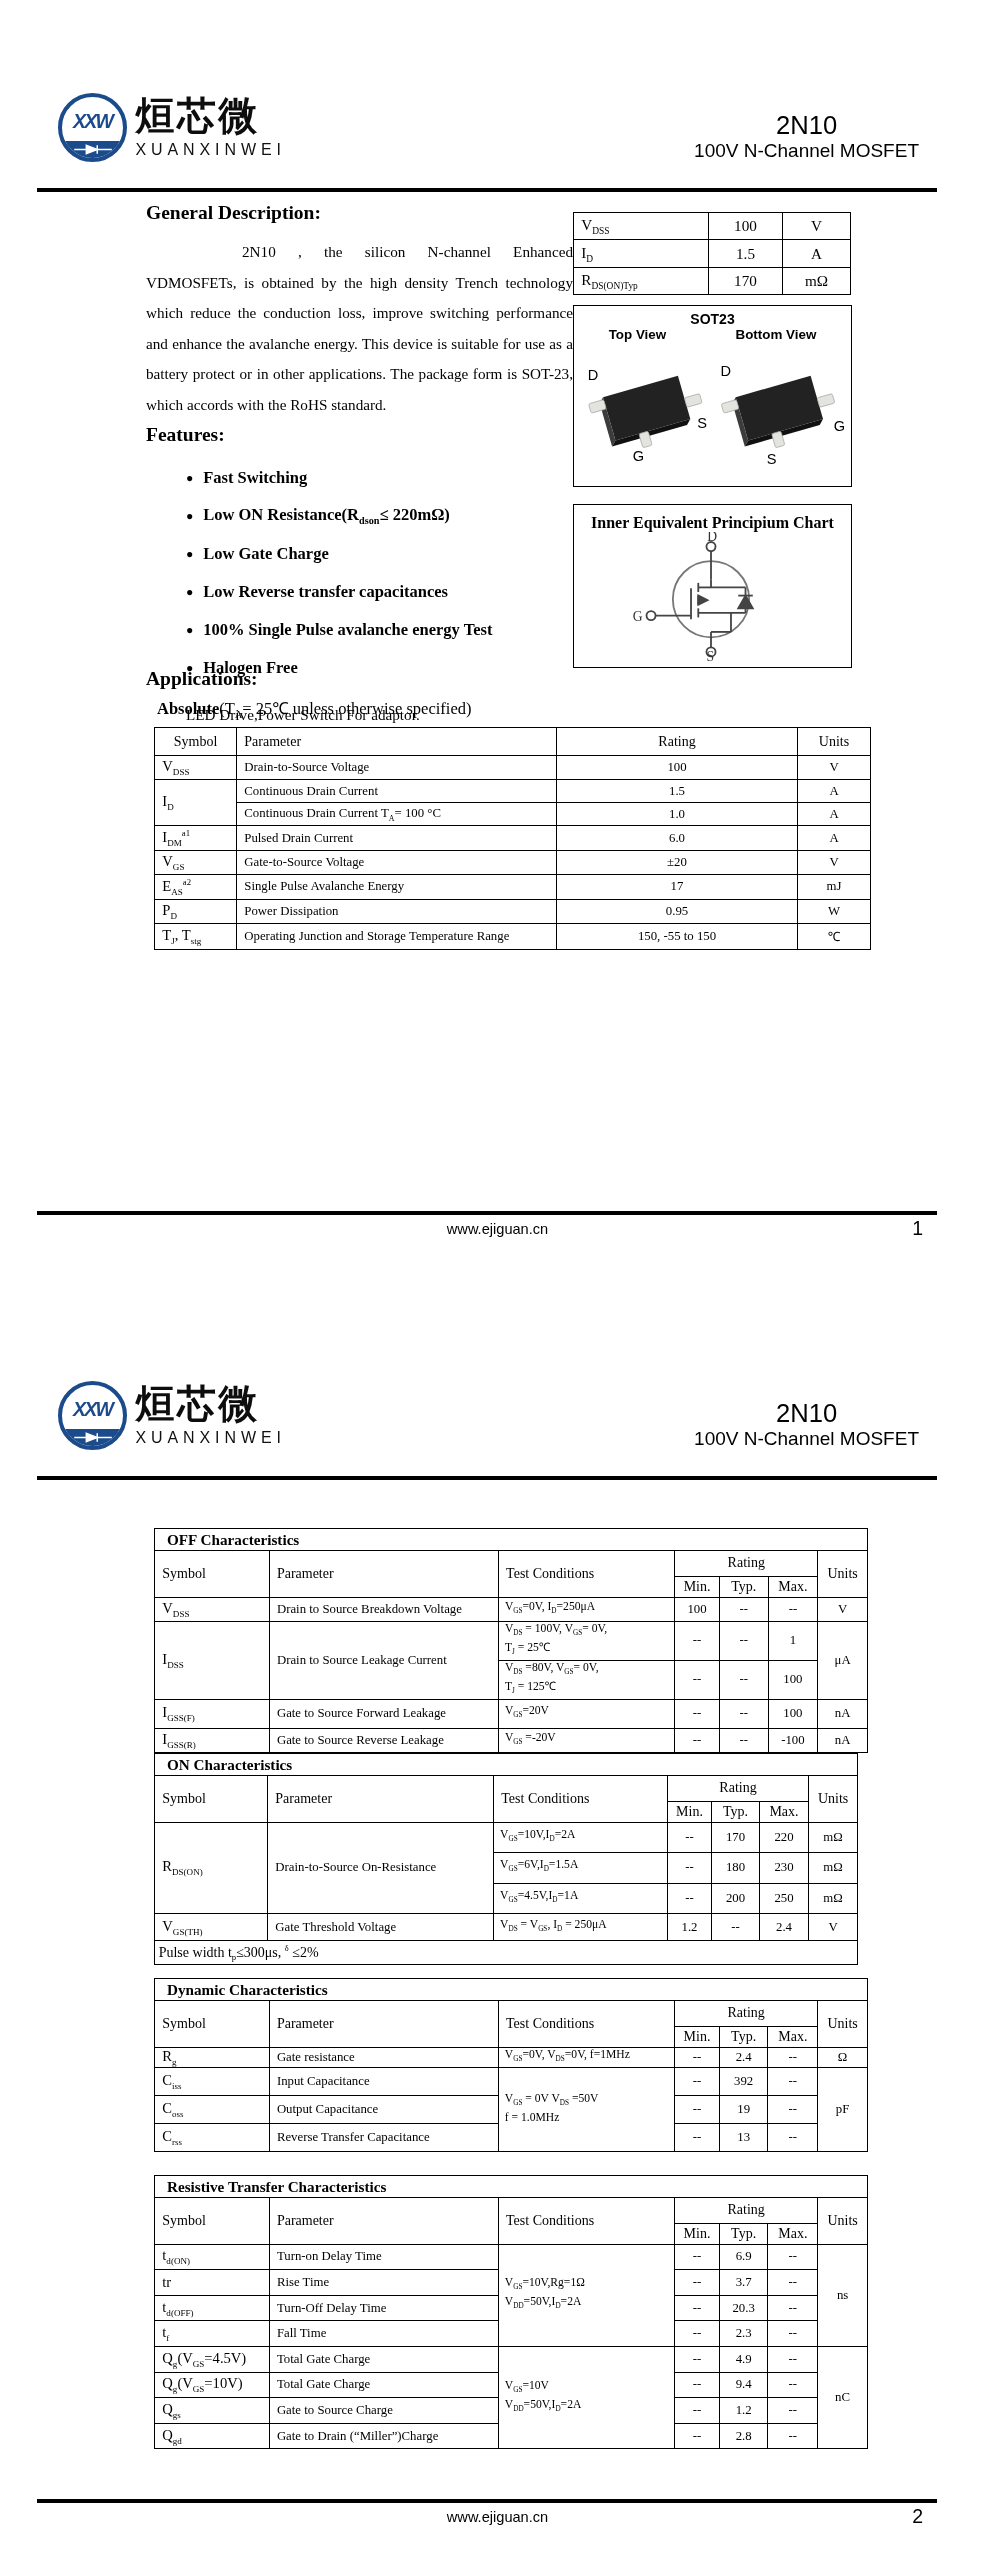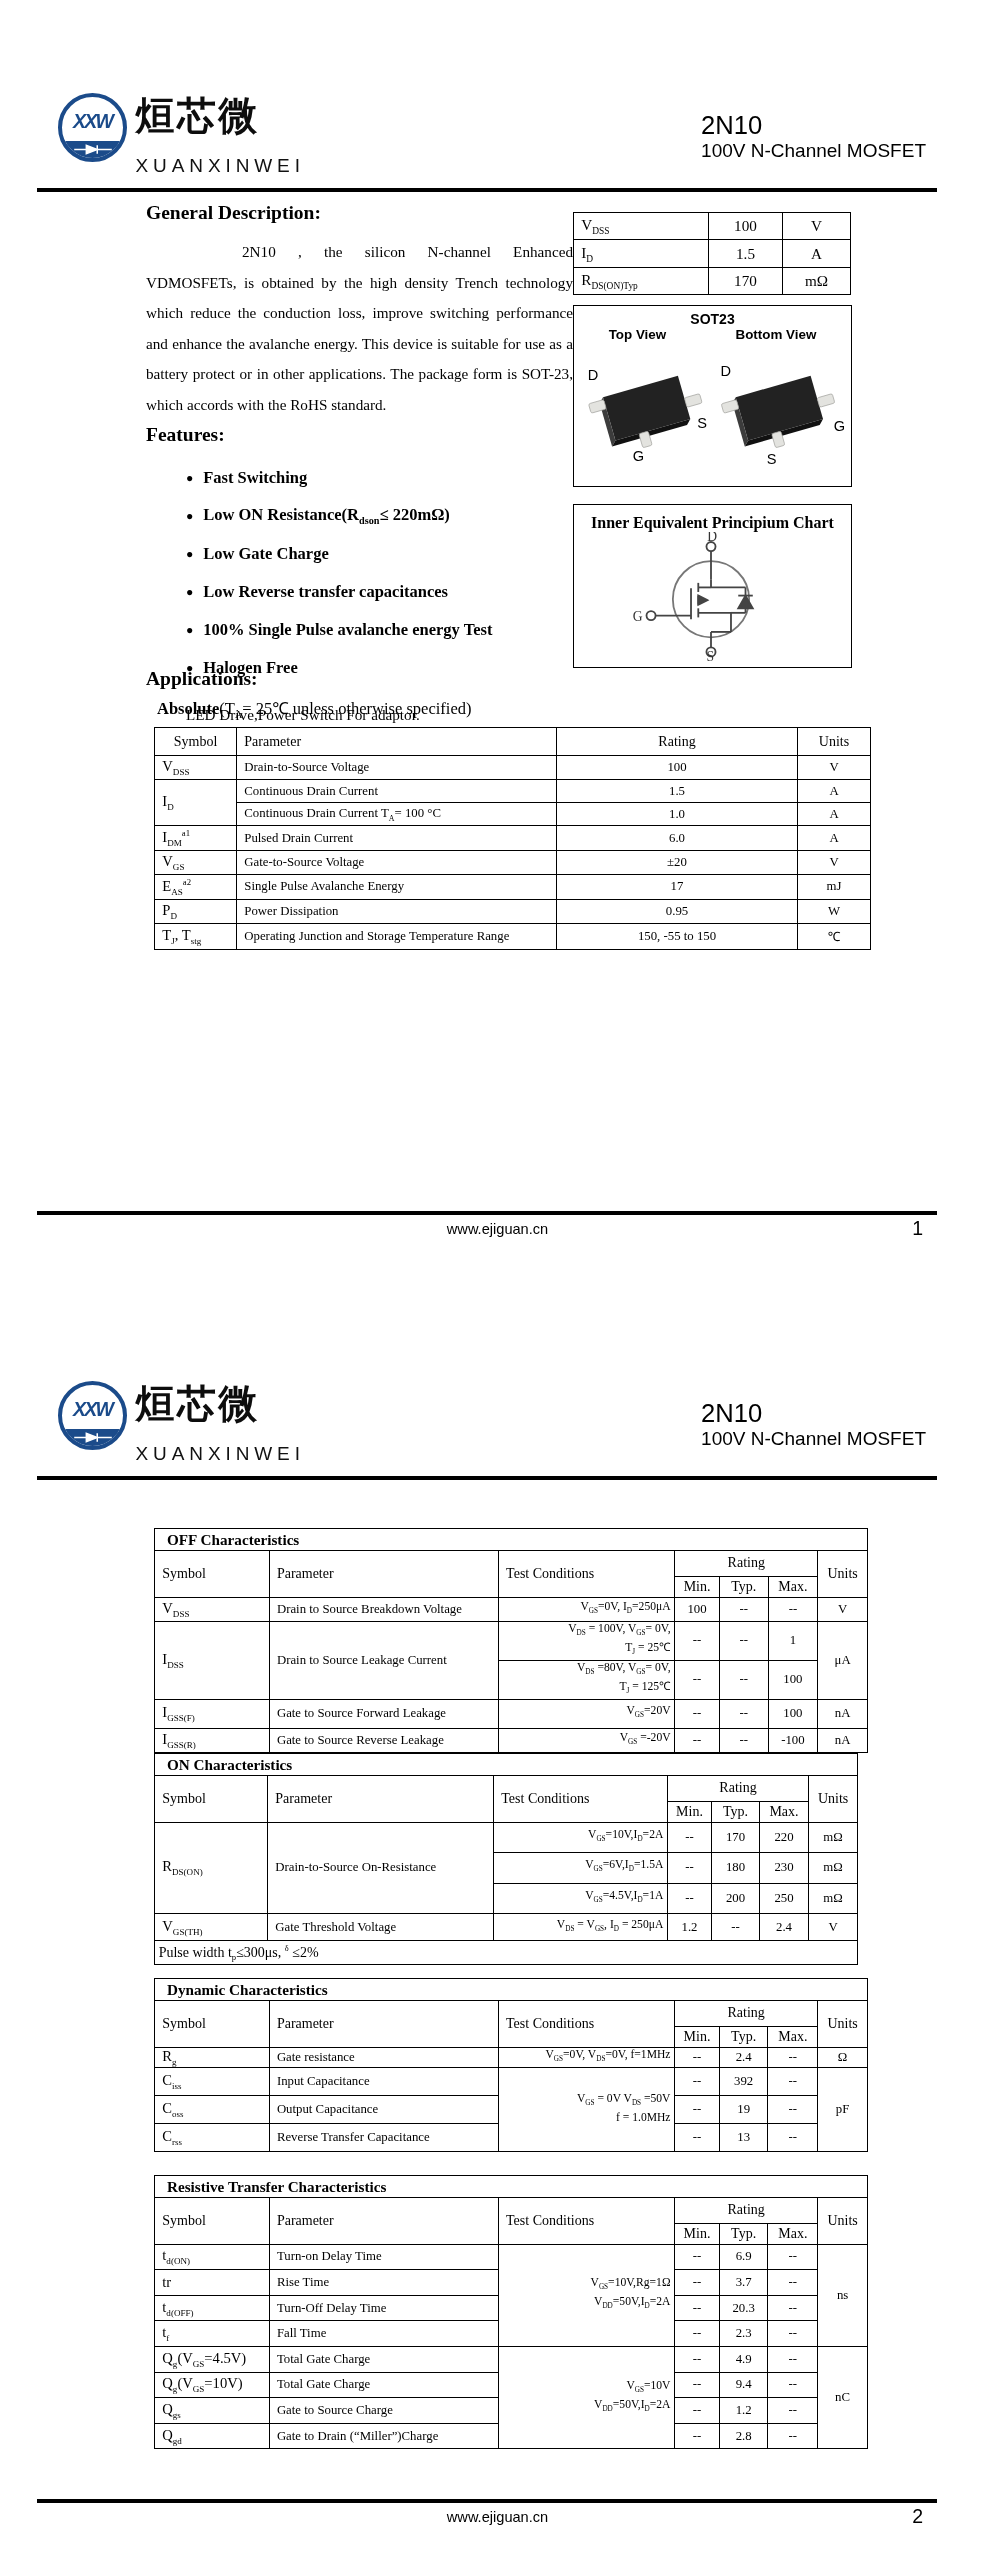--- a/index.html
+++ b/index.html
@@ -8,22 +8,22 @@
   sub{font-size:0.62em;}
   sup{font-size:0.6em;}
 
   
   .logo{position:absolute;left:58px;top:93px;display:flex;align-items:flex-start;}
   .logo-circle{position:relative;width:61px;height:61px;border-radius:50%;border:4.3px solid #1b4b8a;overflow:hidden;background:#fff;flex:0 0 auto;}
   .logo-xxw{position:absolute;left:0;right:0;top:13.4px;text-align:center;font-family:"Liberation Sans",sans-serif;font-style:italic;font-weight:bold;font-size:19.5px;color:#1b4b8a;letter-spacing:-1.8px;}
   .logo-band{position:absolute;left:0;right:0;bottom:0;height:17px;background:#1b4b8a;display:flex;align-items:center;justify-content:center;}
   .logo-text{margin-left:8.5px;}
   .logo-cn{font-family:"Liberation Sans",sans-serif;font-weight:bold;font-size:39px;line-height:45px;color:#0d0d0d;letter-spacing:2.4px;}
-  .logo-en{font-family:"Liberation Sans",sans-serif;font-size:19px;letter-spacing:4.9px;color:#111;margin-top:17px;}
-  .title-block{position:absolute;right:69px;top:111px;text-align:left;font-family:"Liberation Sans",sans-serif;}
+  .logo-en{font-family:"Liberation Sans",sans-serif;font-size:16px;letter-spacing:4.9px;color:#111;margin-top:3px;}
+  .title-block{position:absolute;right:76px;top:111px;text-align:center;font-family:"Liberation Sans",sans-serif;}
   .part-no{font-size:25.6px;line-height:28px;}
   .part-sub{font-size:19px;line-height:24.4px;}
   .hdr-rule{position:absolute;left:37px;width:900px;height:4.3px;background:#000;top:188px;}
 
   
   .ftr-rule{position:absolute;left:37px;width:900px;height:3.7px;background:#000;top:1211px;}
   .ftr-site{position:absolute;left:0;right:0;top:1221px;text-align:center;font-family:"Liberation Sans",sans-serif;font-size:14.6px;}
   .ftr-page{position:absolute;right:72px;top:1217px;font-family:"Liberation Sans",sans-serif;font-size:19.5px;}
 
   
@@ -46,21 +46,21 @@
   .sot-views{display:flex;justify-content:space-around;font-family:"Liberation Sans",sans-serif;font-weight:bold;font-size:13.4px;}
   .eq-title{font-weight:bold;font-size:16px;text-align:center;margin-top:8.5px;}
 
   
   .dtab{border-collapse:collapse;table-layout:fixed;position:absolute;border:1.8px solid #000;background:#fff;}
   .dtab td{border:1.2px solid #000;overflow:hidden;padding:0 3.7px;}
   .dtab .band-td{border-bottom:1.8px solid #000;font-weight:bold;font-size:15.2px;padding-left:12px;}
   .dtab .h{font-size:14px;text-align:center;}
   .dtab .sym{font-size:14.6px;padding-left:7.3px;}
   .dtab .par{font-size:12.8px;padding-left:7.3px;}
-  .dtab .cnd{font-size:11.6px;padding-left:6.1px;line-height:14.6px;text-align:right;}
+  .dtab .cnd{font-size:11.6px;padding-left:6.1px;line-height:14.6px;}
   .dtab .num{font-size:12.8px;text-align:center;}
   .dtab .hdr-row td{border-bottom:1.8px solid #000;}
   .note-td{font-size:14px;padding-left:7.3px;}
 </style>
 </head>
 <body>
 
 <div class="page">
 
   <div class="logo">

